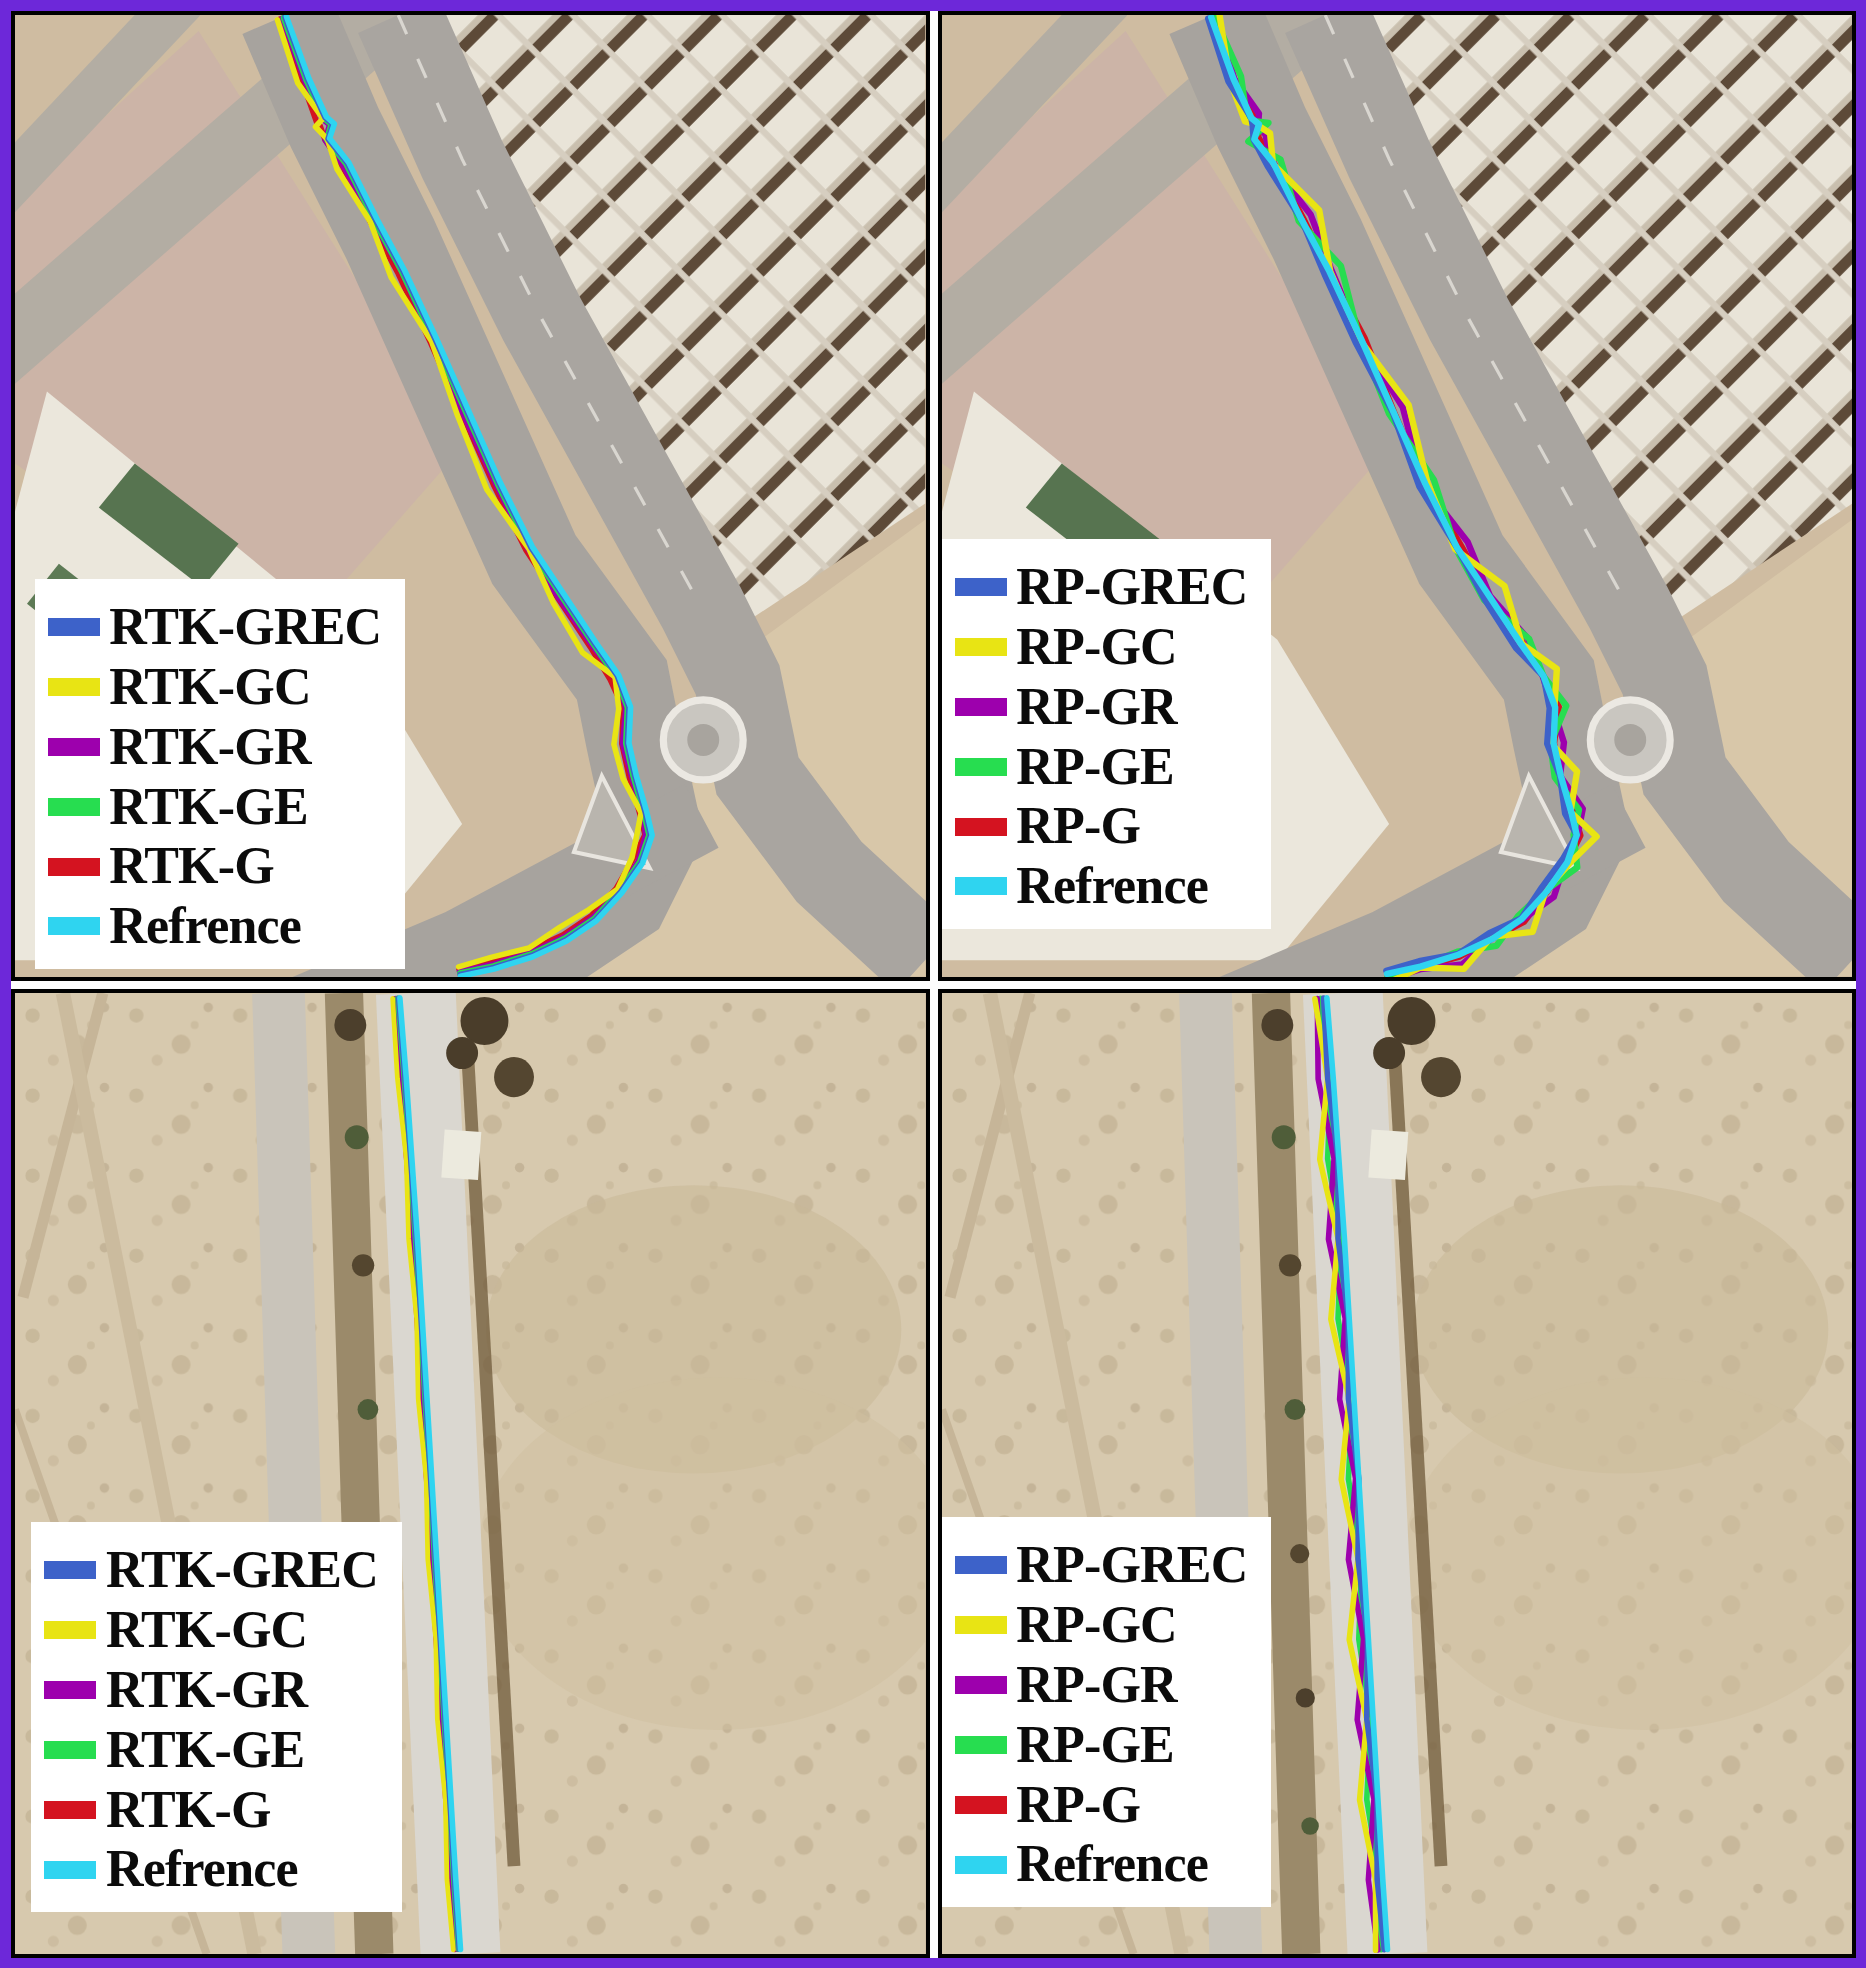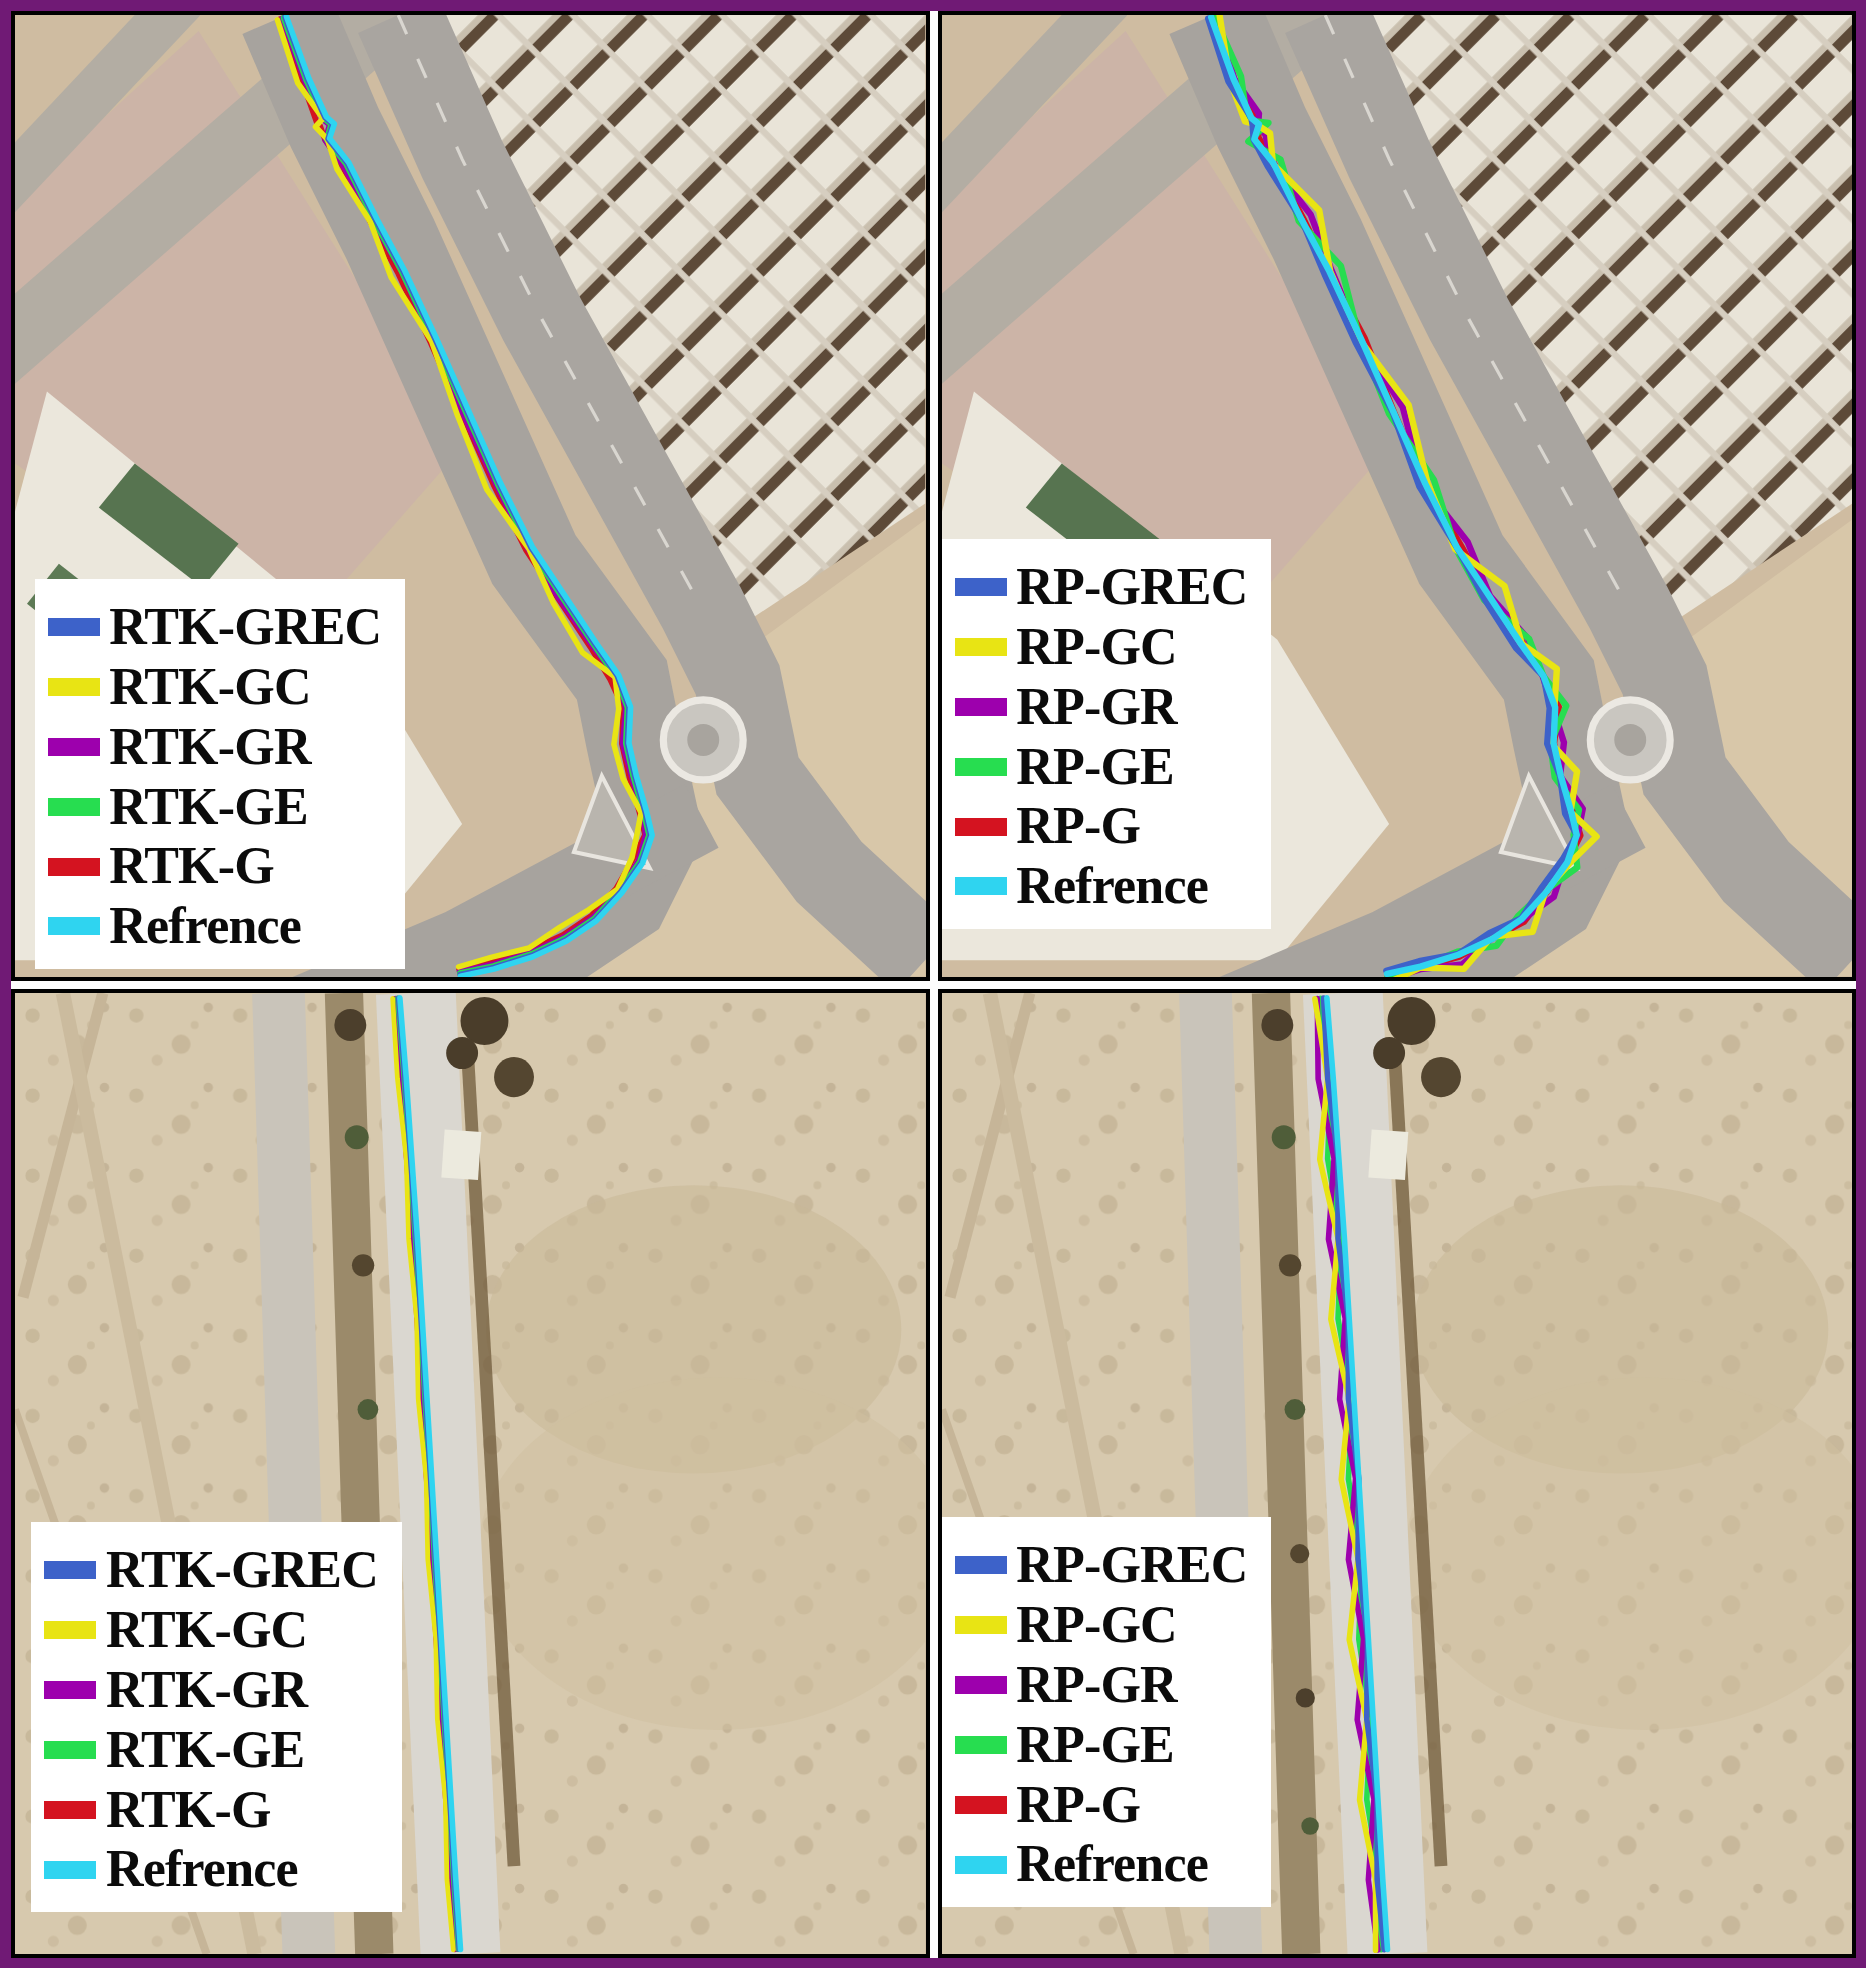--- a/index.html
+++ b/index.html
@@ -1,16 +1,16 @@
 <!DOCTYPE html>
 <html style="font-size:13px"><head>
 <meta charset="utf-8">
 <style>
   html,body{margin:0;padding:0;background:#fff;}
-  .figure{width:1867px;height:1969px;background:#701a75;box-sizing:border-box;padding:11.3px;}
+  .figure{width:1867px;height:1969px;background:#6d28d9;box-sizing:border-box;padding:11.3px;}
   .grid{display:grid;width:100%;height:100%;grid-template-rows:1fr 1fr;grid-template-columns:1fr 1fr;gap:8px;background:#fdfdfd;}
   .panel{position:relative;border:4.8px solid #000;box-sizing:border-box;overflow:hidden;background:#cfbca1;}
   .panel svg.scene{position:absolute;inset:0;width:100%;height:100%;display:block;}
   .legend{position:absolute;background:#ffffff;padding:19.3px 24px 13px 13px;display:flex;flex-direction:column;gap:1.6px;z-index:5;}
   .panel-0 .legend{left:19.3px;bottom:8px;}
   .panel-1 .legend{left:0px;bottom:48px;}
   .panel-2 .legend{left:16px;bottom:42px;}
   .panel-3 .legend{left:0px;bottom:47px;}
   .legend-row{display:flex;align-items:center;gap:9.7px;}
   .swatch{width:52px;height:18px;flex:none;}

